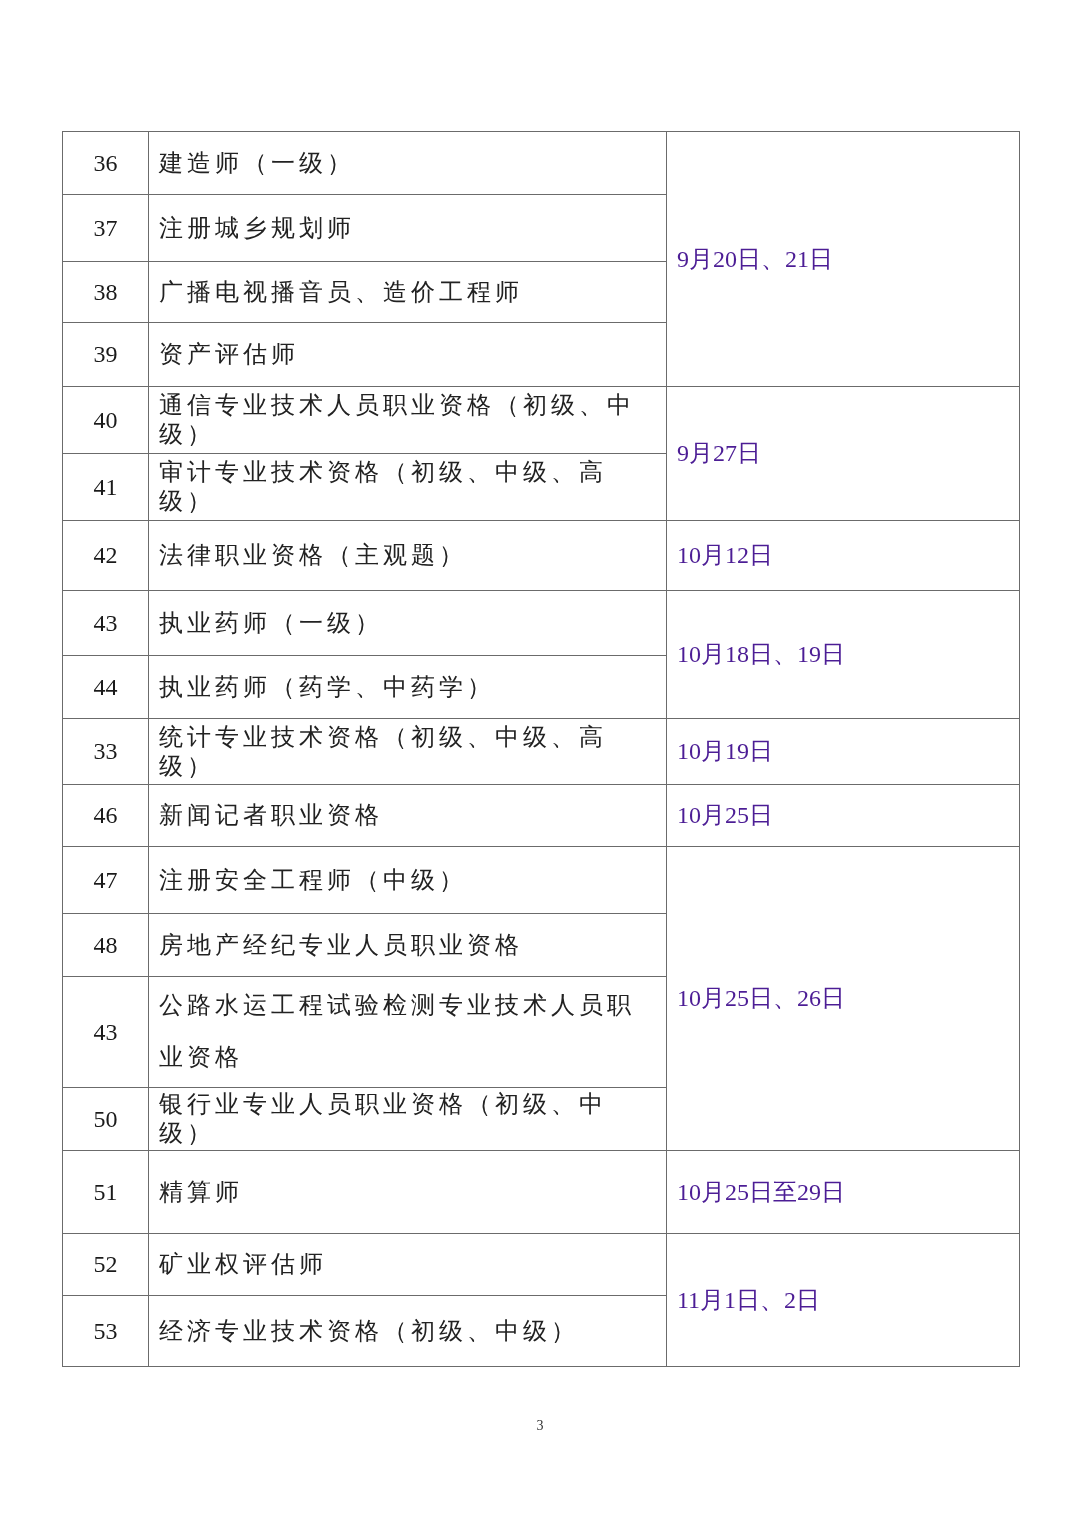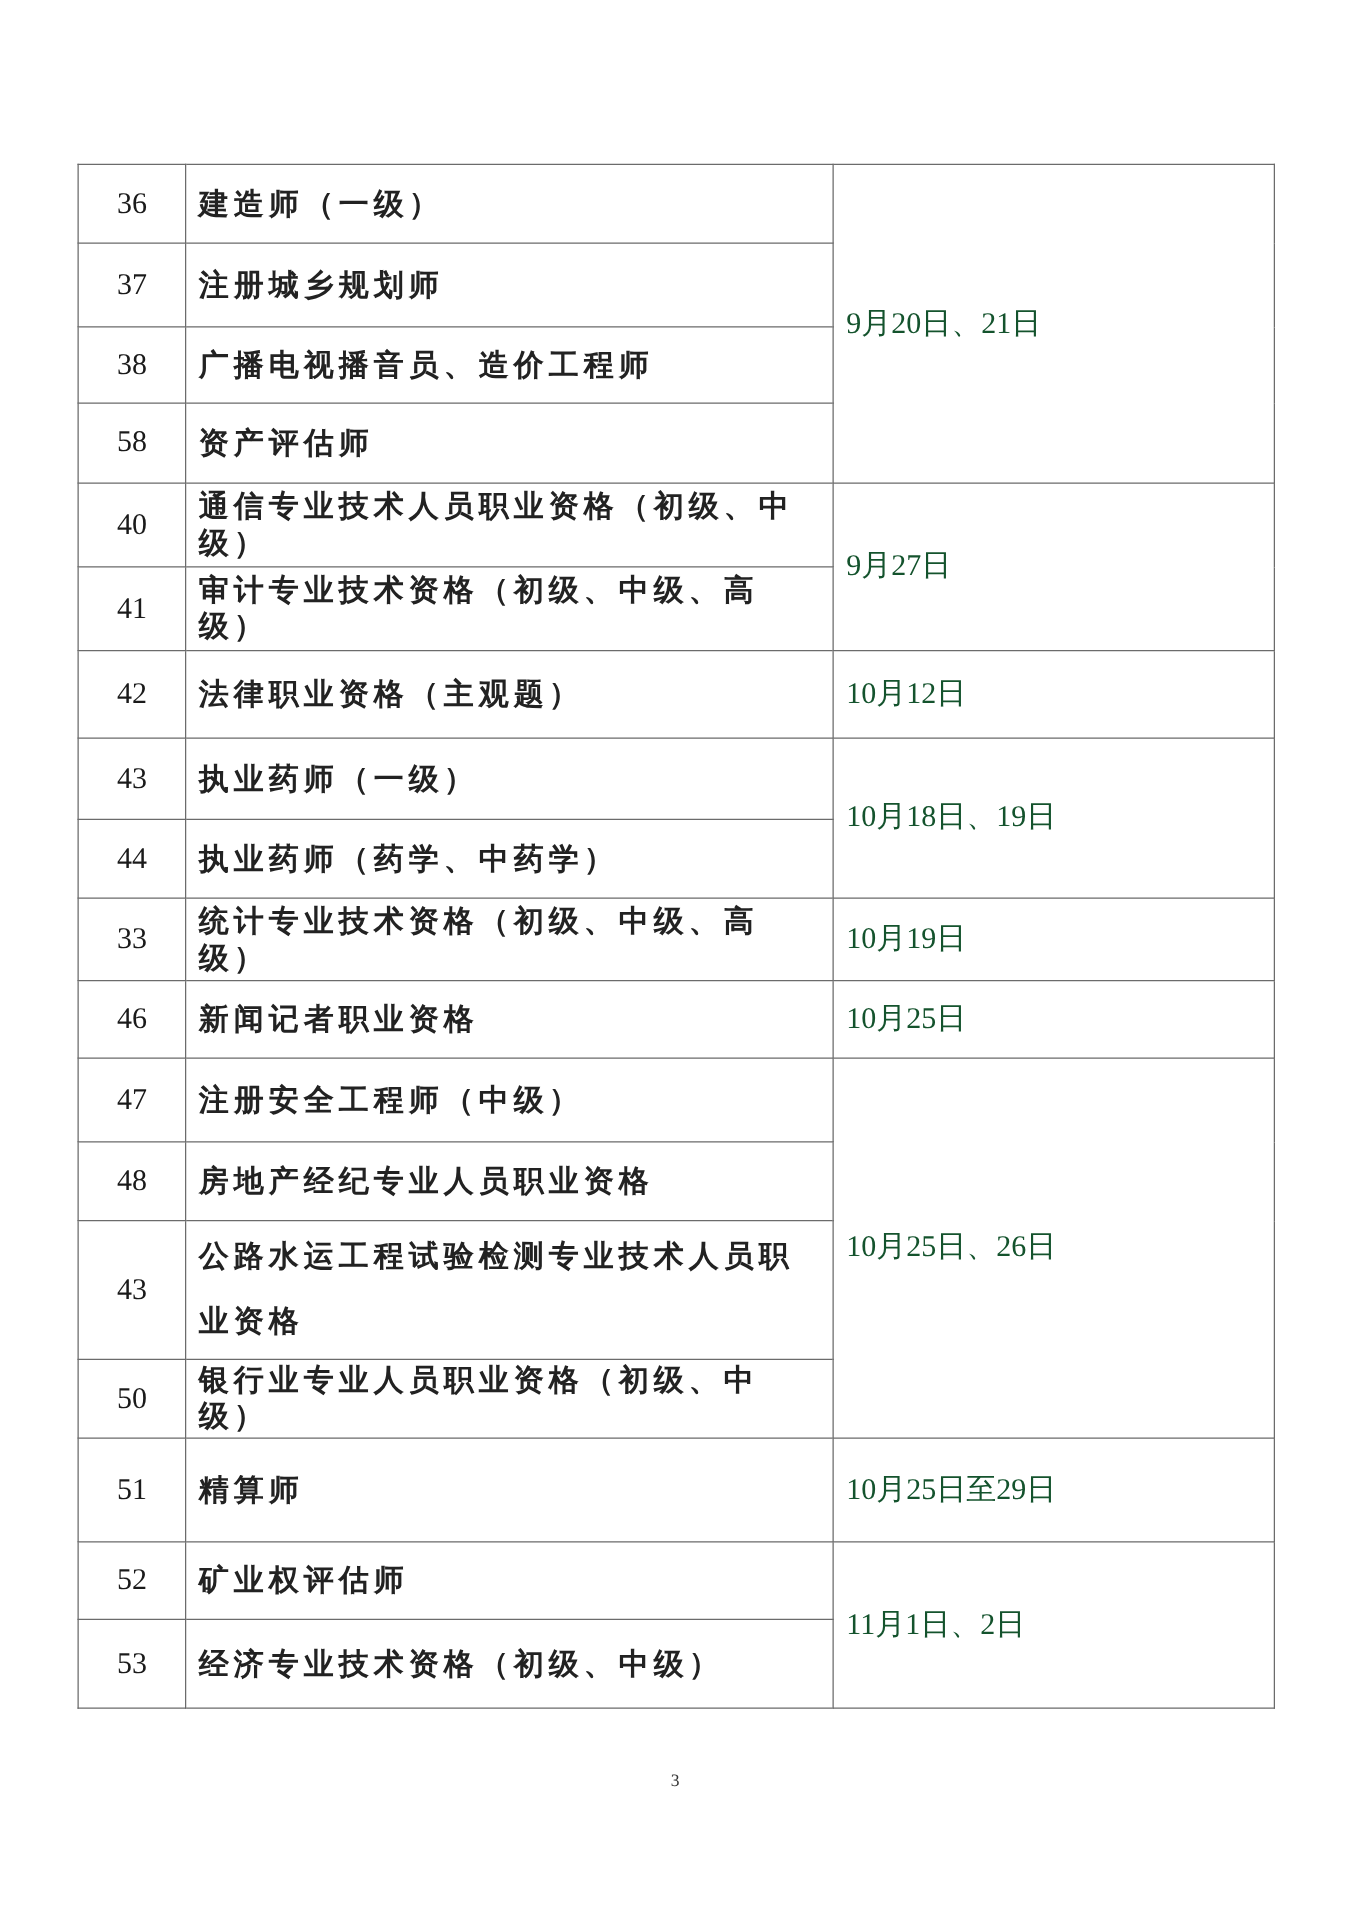--- a/index.html
+++ b/index.html
@@ -42,33 +42,33 @@
       text-align: center;
       font-family: "Liberation Serif", serif;
       font-size: 24px;
     }
     td.name {
       padding-left: 10px !important;
       padding-right: 8px !important;
       letter-spacing: 4px;
       font-family: "DejaVu Sans", sans-serif;
       font-size: 22px;
-      font-weight: bold;
+      font-weight: normal;
       color: #222;
     }
     td.name.wrap {
       line-height: 52px;
       padding-top: 2px !important;
       padding-bottom: 4px !important;
     }
     td.date {
       padding-left: 10px !important;
       font-family: "Liberation Serif", "DejaVu Sans", serif;
       font-size: 24px;
-      color: #14532d;
+      color: #4c1d95;
     }
     .page-number {
       position: absolute;
       top: 1418px;
       left: 0;
       width: 1080px;
       text-align: center;
       font-size: 14px;
       font-family: "Liberation Serif", serif;
       color: #333;
@@ -92,21 +92,21 @@
       </tr>
       <tr style="height:67px">
         <td class="num">37</td>
         <td class="name">注册城乡规划师</td>
       </tr>
       <tr style="height:61px">
         <td class="num">38</td>
         <td class="name">广播电视播音员、造价工程师</td>
       </tr>
       <tr style="height:64px">
-        <td class="num">58</td>
+        <td class="num">39</td>
         <td class="name">资产评估师</td>
       </tr>
 
       <tr style="height:67px">
         <td class="num">40</td>
         <td class="name">通信专业技术人员职业资格（初级、中级）</td>
         <td class="date" rowspan="2">9月27日</td>
       </tr>
       <tr style="height:67px">
         <td class="num">41</td>

